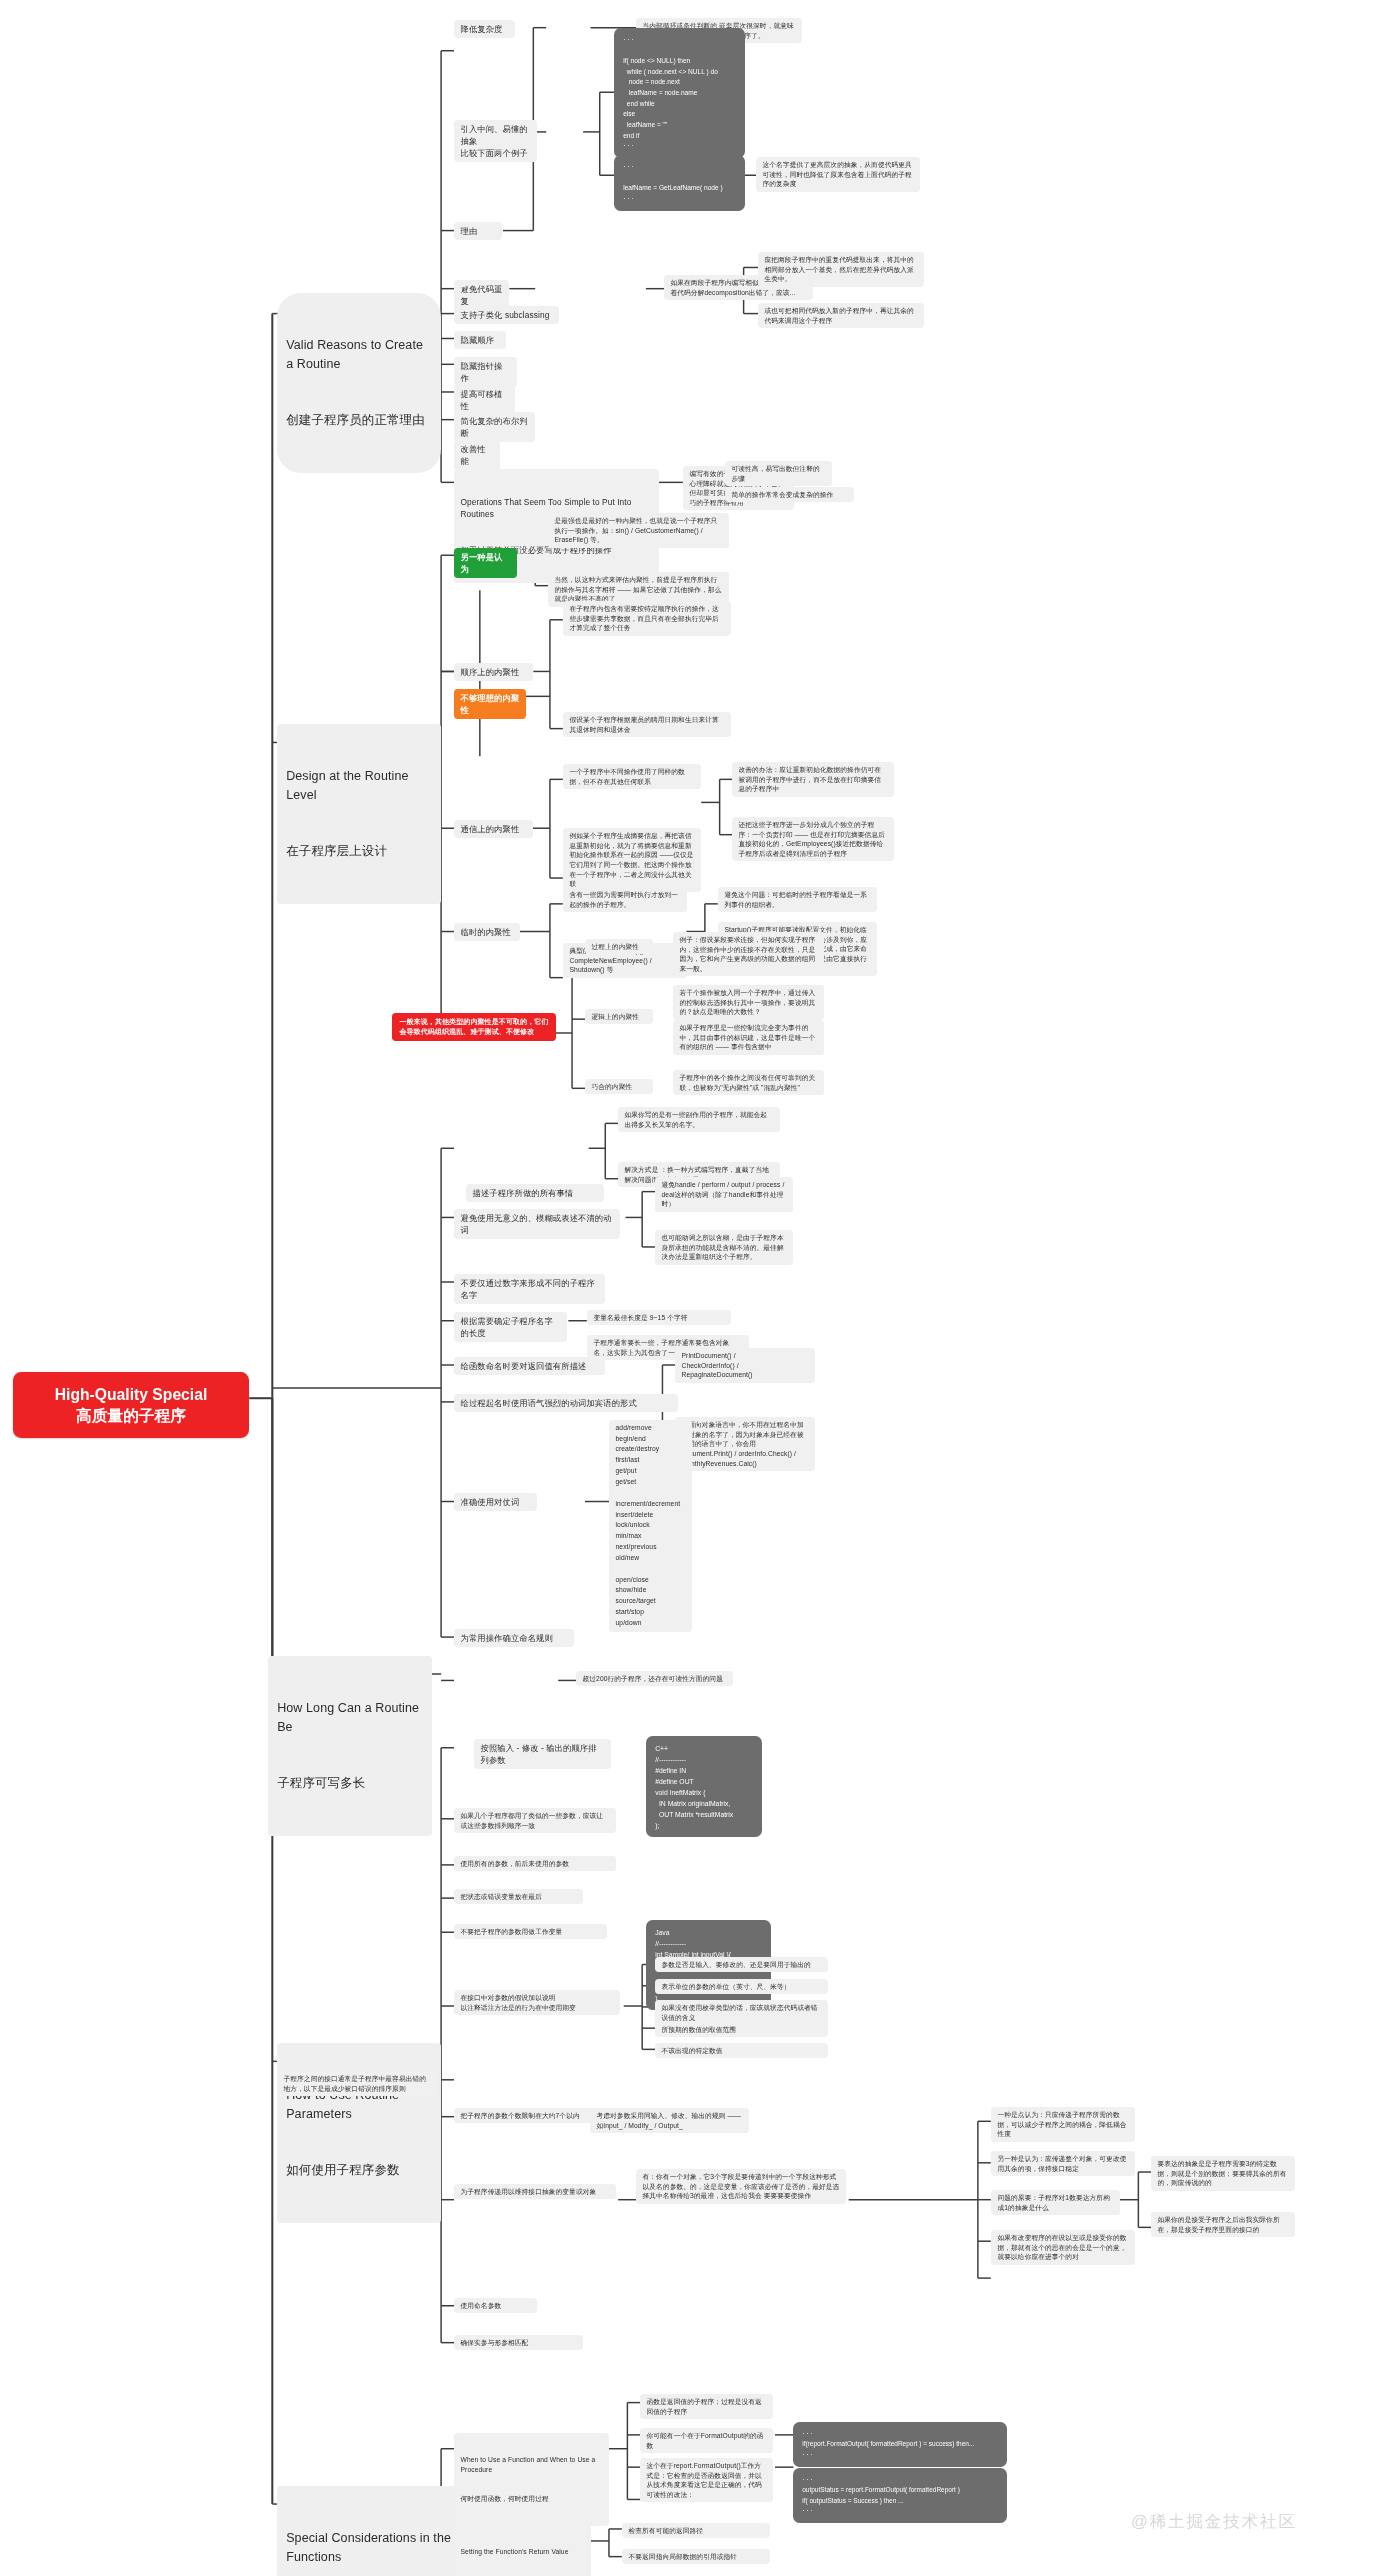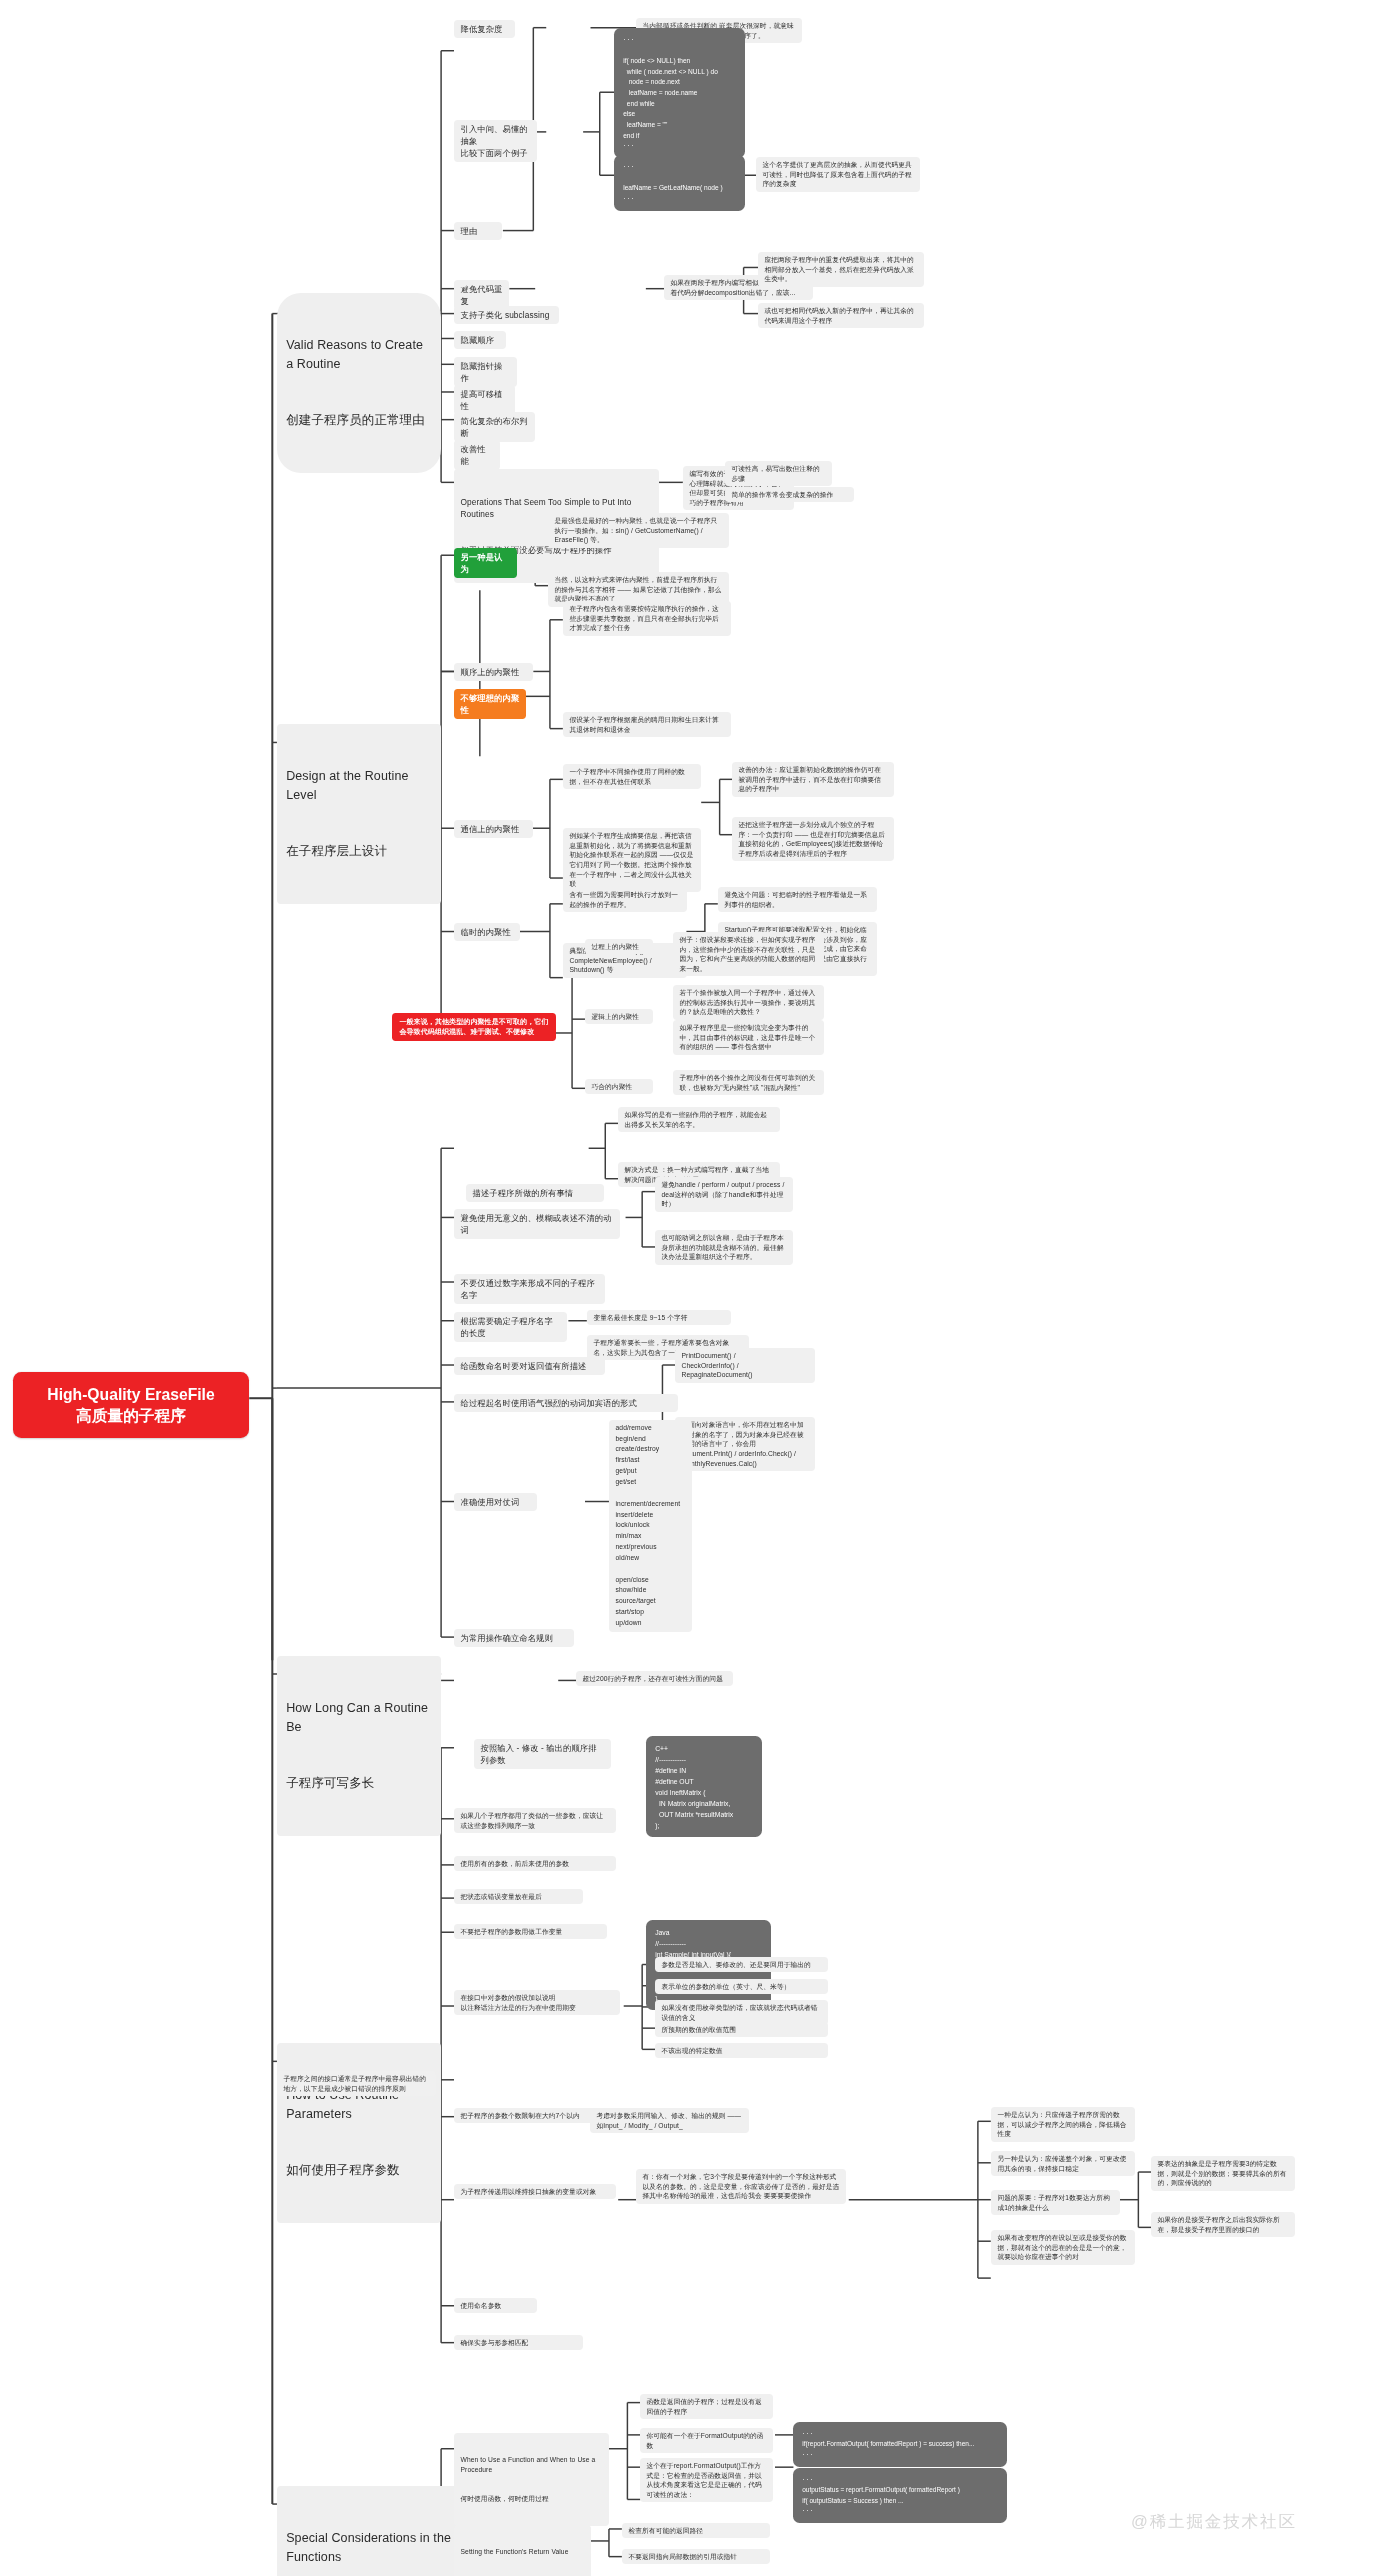--- a/index.html
+++ b/index.html
@@ -283,33 +283,33 @@
     <path d="M680 2710 H 694"></path>
     <path d="M840 2640 H 860"></path>
     <path d="M840 2675 H 860"></path>
     <path d="M640 2755 H 660"></path>
     <path d="M660 2742 V 2772"></path>
     <path d="M660 2742 H 674"></path>
     <path d="M660 2772 H 674"></path>
   </svg>
 
   <div class="root" style="left:13px; top:1372px; width:236px;">
-    <div>High-Quality EraseFile</div>
+    <div>High-Quality Special</div>
     <div>高质量的子程序</div>
   </div>
 
   <div class="node l1" style="left:277px; top:293px; width:164px;border-radius:24px;">
     <div>Valid Reasons to Create a Routine</div>
     <div>创建子程序员的正常理由</div>
   </div>
   <div class="node l1" style="left:277px; top:724px; width:164px;">
     <div>Design at the Routine Level</div>
     <div>在子程序层上设计</div>
   </div>
-  <div class="node l1" style="left:277px; top:1656px; width:164px;">
+  <div class="node l1" style="left:268px; top:1656px; width:164px;">
     <div>How Long Can a Routine Be</div>
     <div>子程序可写多长</div>
   </div>
   <div class="node l1" style="left:277px; top:2043px; width:164px;">
     <div>How to Use Routine Parameters</div>
     <div>如何使用子程序参数</div>
   </div>
   <div class="node l1" style="left:277px; top:2486px; width:240px;">
     <div>Special Considerations in the Use of Functions</div>
     

